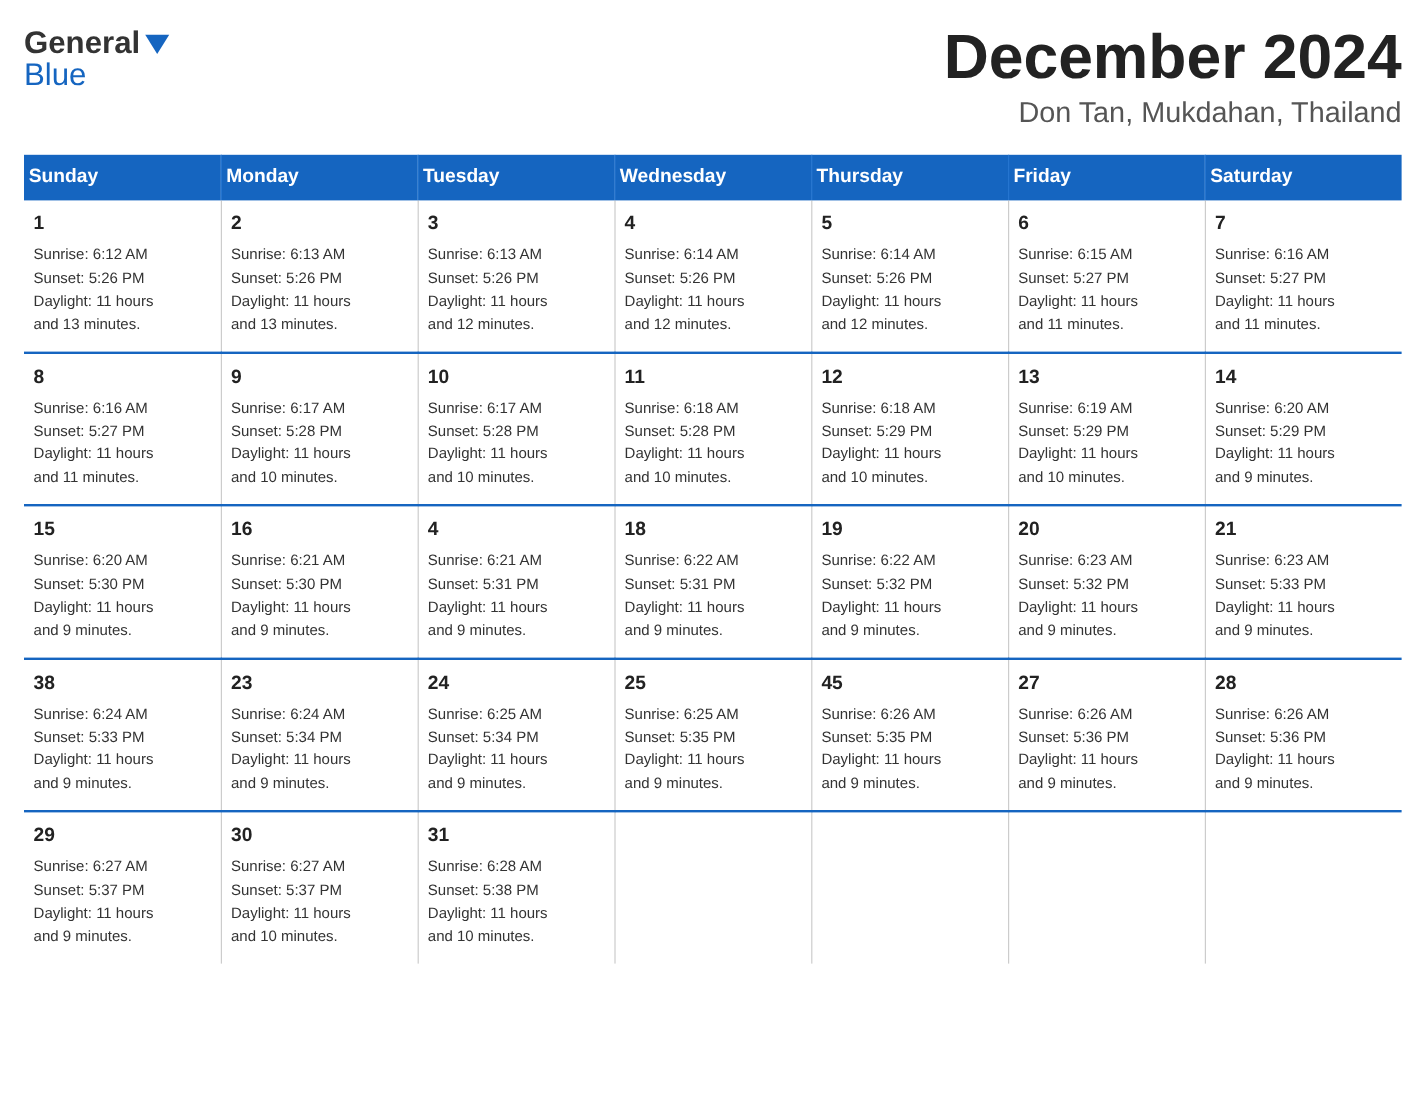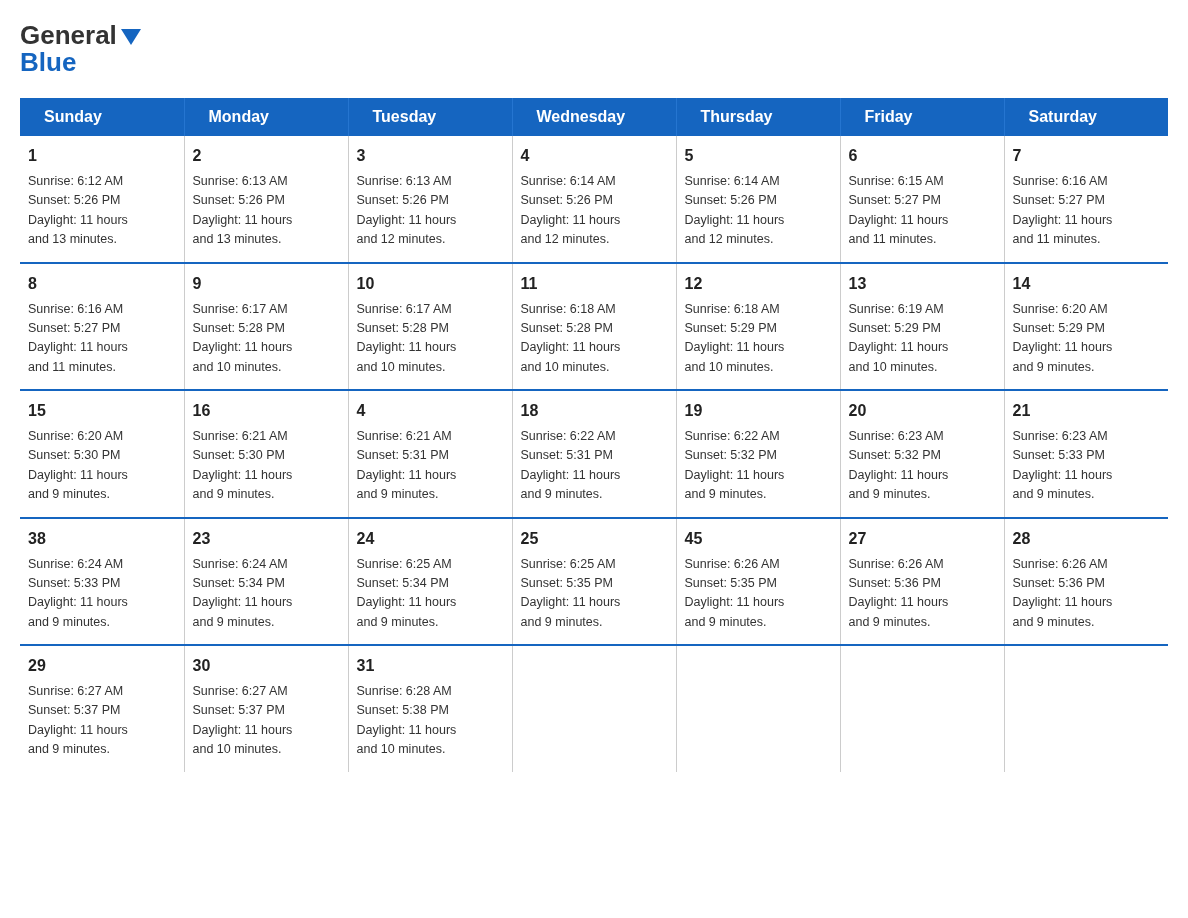--- a/index.html
+++ b/index.html
@@ -36,21 +36,21 @@
       height: 0;
       border-left: 10px solid transparent;
       border-right: 10px solid transparent;
       border-top: 16px solid #1565c0;
       margin-left: 4px;
       margin-bottom: -2px;
     }
     .logo-blue {
       color: #1565c0;
       font-size: 26px;
-      font-weight: bold;
+      font-weight: normal;
       margin-top: -4px;
     }
     .title-block {
       text-align: right;
     }
     .main-title {
       font-size: 52px;
       font-weight: bold;
       color: #222;
       line-height: 1.1;
@@ -62,21 +62,21 @@
     }
     table {
       width: 100%;
       border-collapse: collapse;
     }
     thead tr {
       background-color: #1565c0;
       color: #fff;
     }
     thead th {
-      padding: 10px 24px;
+      padding: 10px 4px;
       font-size: 16px;
       font-weight: bold;
       text-align: left;
       border-right: 1px solid #2575d0;
     }
     thead th:last-child { border-right: none; }
     tbody tr {
       border-bottom: 2px solid #1565c0;
     }
     tbody td {
@@ -108,20 +108,24 @@
 </head>
 <body>
 
 <div class="header">
   <div class="logo">
     <div class="logo-text">
       <span class="logo-general">General</span>
         <span class="logo-triangle"></span>
     </div>
     <div class="logo-blue">Blue</div>
+  </div>
+  <div class="title-block">
+    <div class="main-title">December 2024</div>
+    <div class="subtitle">Don Tan, Mukdahan, Thailand</div>
   </div>
 </div>
 
 <table>
   <thead>
     <tr>
     <th>Sunday</th>
         <th>Monday</th>
         <th>Tuesday</th>
         <th>Wednesday</th>

